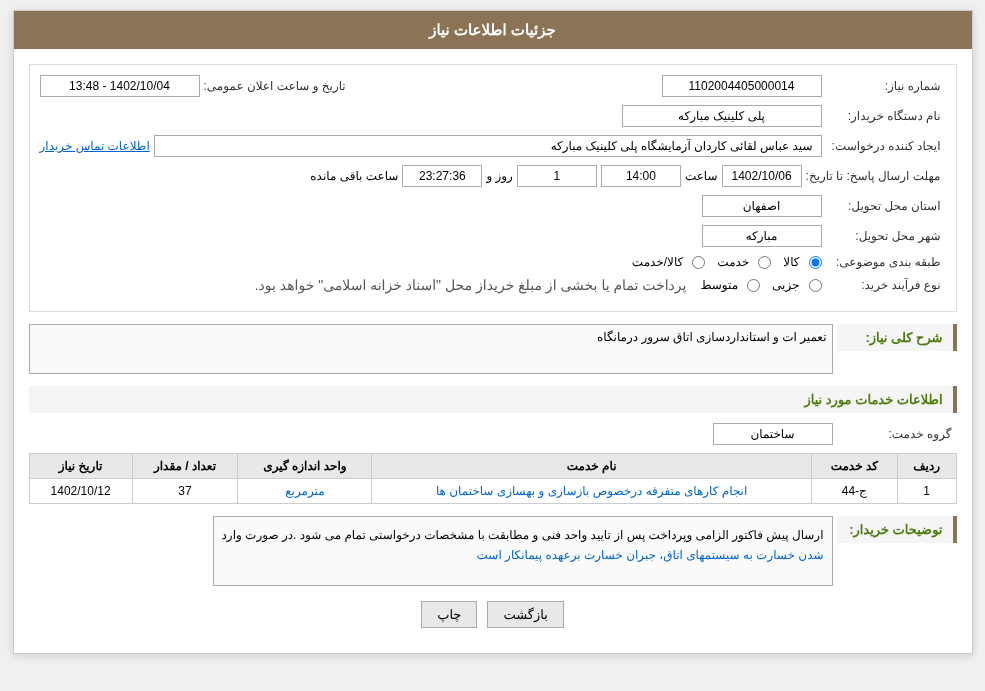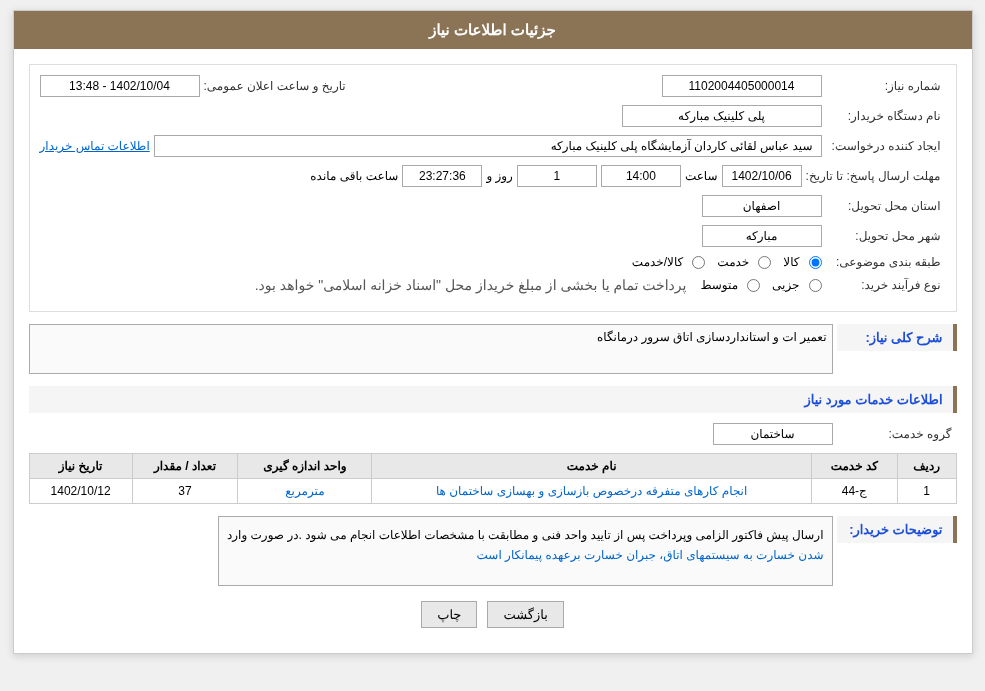--- a/index.html
+++ b/index.html
@@ -50,21 +50,21 @@
       min-width: 120px;
       text-align: right;
       padding-right: 5px;
     }
     .section-title {
       background: #f5f5f5;
       border-right: 4px solid #8B7355;
       padding: 6px 10px;
       font-size: 13px;
       font-weight: bold;
-      color: #1d4ed8;
+      color: #4d7c0f;
       margin-bottom: 10px;
     }
     .radio-group {
       display: flex;
       gap: 12px;
       align-items: center;
       direction: rtl;
     }
     .radio-item {
       display: flex;
@@ -275,21 +275,21 @@
             <td style="color: rgb(0, 102, 204);">مترمربع</td>
             <td>37</td>
             <td>1402/10/12</td>
           </tr>
         </tbody>
     </table>
 
     <div class="form-row" style="margin-top:12px; align-items:flex-start;">
       <div class="section-title" style="margin-bottom:0; min-width:120px;">توضیحات خریدار:</div>
       <div class="buyer-notes">
-        <span>ارسال پیش فاکتور الزامی وپرداخت پس از تایید واحد فنی و مطابقت با مشخصات اطلاعات انجام می شود .در صورت وارد</span><br>
+        <span>ارسال پیش فاکتور الزامی وپرداخت پس از تایید واحد فنی و مطابقت با مشخصات درخواستی تمام می شود .در صورت وارد</span><br>
         <span class="blue-text">شدن خسارت به سیستمهای اتاق، جبران خسارت برعهده پیمانکار است</span>
       </div>
     </div>
 
     <div class="buttons-row">
       <button class="btn btn-back">بازگشت</button>
       <button class="btn btn-print">چاپ</button>
     </div>
 
   </div>

